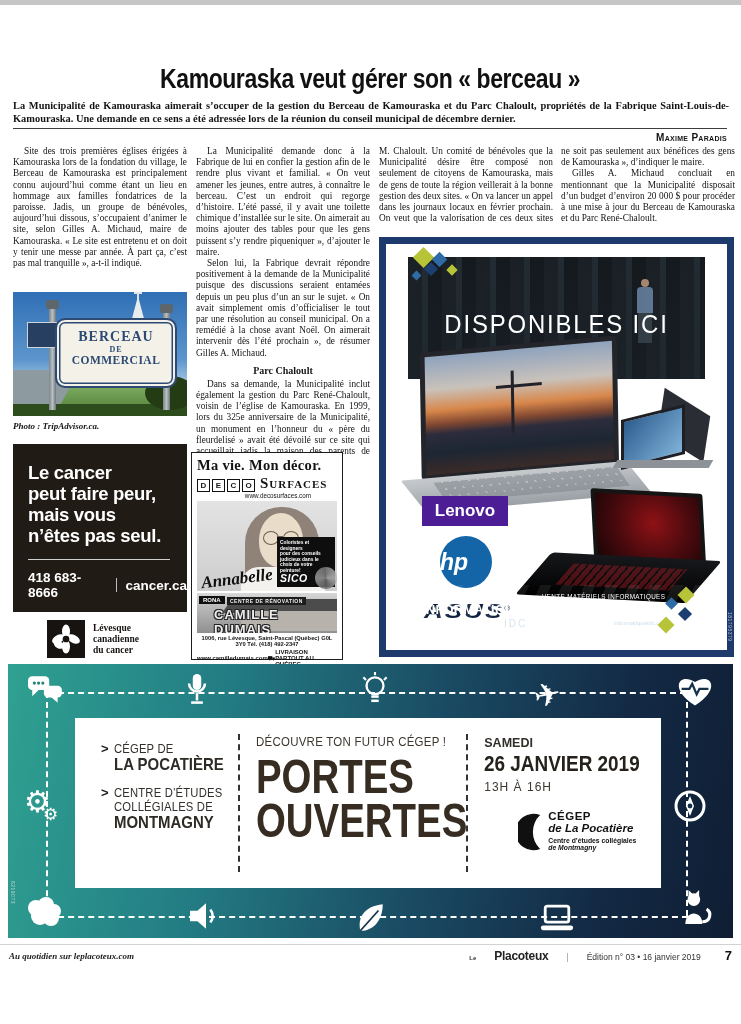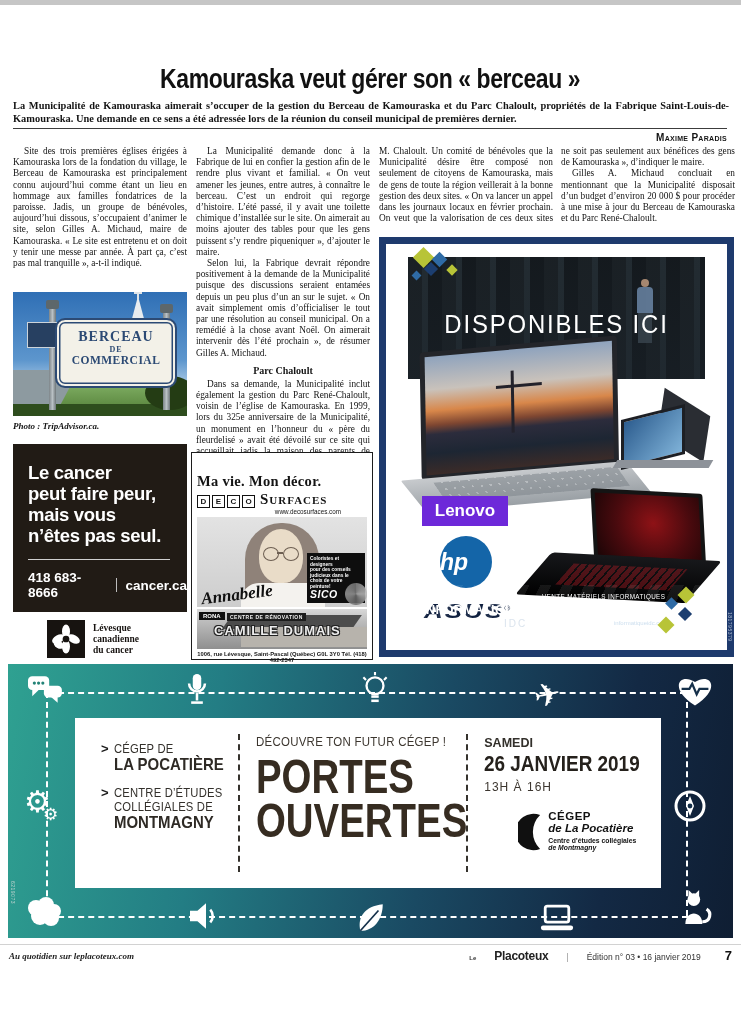--- a/index.html
+++ b/index.html
@@ -47,22 +47,22 @@
   .cancer{left:13px;top:444px;width:174px;height:168px;background:#211b15;color:#fff;
           font-family:"Liberation Sans",sans-serif;}
   .cancer .hl{margin:18px 0 0 15px;font-weight:700;font-size:18.5px;line-height:21px;letter-spacing:-.3px;}
   .cancer .rule{margin:13px 15px 0;border-top:1px solid #cfcfcf;width:142px;}
   .cancer .phone-row{margin:10px 0 0 15px;font-weight:700;font-size:13.5px;display:flex;align-items:center;gap:8px;}
   .cancer .sep{display:inline-block;width:1px;height:14px;background:#bdbdbd;}
   .scc{left:13px;top:620px;width:174px;display:flex;align-items:center;gap:8px;padding-left:34px;box-sizing:border-box;}
   .scc .sq{width:38px;height:38px;background:#171310;flex:0 0 auto;display:flex;align-items:center;justify-content:center;}
   .scc .txt{font-weight:bold;font-size:9.5px;line-height:11px;color:#171310;}
   
-  .deco{left:191px;top:452px;width:182px;height:208px;border:1.5px solid #1c1c1c;background:#fff;
-        box-sizing:border-box;padding:20px 5px;font-family:"Liberation Serif",serif;}
+  .deco{left:191px;top:452px;width:152px;height:208px;border:1.5px solid #1c1c1c;background:#fff;
+        box-sizing:border-box;padding:4px 5px;font-family:"Liberation Serif",serif;}
   .deco .tag{font-weight:bold;font-size:14.5px;letter-spacing:.3px;}
   .deco .brandrow{display:flex;align-items:baseline;gap:2px;margin-top:1px;}
   .deco .bx{width:11px;height:11px;border:1.2px solid #111;font-family:"Liberation Sans",sans-serif;
             font-weight:700;font-size:8px;display:flex;align-items:center;justify-content:center;}
   .deco .rest{font-variant:small-caps;font-weight:bold;font-size:15px;margin-left:3px;letter-spacing:1px;}
   .deco .durl{text-align:right;font-family:"Liberation Sans",sans-serif;font-size:6.3px;margin:0 26px 2px 0;}
   .deco .pic{position:relative;height:90px;background:linear-gradient(#e3e3e3,#cdcdcd);overflow:hidden;}
   .deco .hair{position:absolute;left:48px;top:6px;width:74px;height:110px;border-radius:36px 36px 8px 8px;background:#8f8279;}
   .deco .face{position:absolute;left:62px;top:12px;width:44px;height:54px;border-radius:50% 50% 45% 45%;background:#e9dcc8;}
   .deco .glasses{position:absolute;left:66px;top:30px;width:36px;height:12px;}
@@ -122,21 +122,21 @@
   .lap-yoga .bscr{position:absolute;left:46px;top:-2px;width:46px;height:50px;background:#2a2d33;transform:skewY(26deg) rotate(8deg);}
   .lap-yoga .base{position:absolute;left:0;top:58px;width:96px;height:8px;background:#8d9299;transform:skewX(-30deg);}
   .lap-game{position:absolute;right:14px;top:246px;width:178px;height:118px;transform:rotate(3deg);}
   .lap-game .scr{position:absolute;right:10px;top:0;width:112px;height:70px;background:#141414;border-radius:3px;
       padding:4px;box-sizing:border-box;transform:skewX(6deg);}
   .lap-game .scr i{display:block;width:100%;height:100%;background:radial-gradient(circle at 55% 45%,#8e1216 0%,#4a0a0e 55%,#1c0506 100%);}
   .lap-game .deck{position:absolute;left:0;top:66px;width:170px;height:44px;background:linear-gradient(#17181b,#000);
       transform:skewX(-38deg);border-radius:3px;}
   .lap-game .deck i{position:absolute;left:30px;top:10px;right:26px;height:22px;
       background:repeating-linear-gradient(90deg,rgba(200,30,40,.5) 0 6px,transparent 6px 8px);opacity:.7;}
-  .lg-lenovo{position:absolute;left:36px;top:252px;width:86px;height:30px;background:#6d28d9;color:#fff;
+  .lg-lenovo{position:absolute;left:36px;top:252px;width:86px;height:30px;background:#4c1d95;color:#fff;
       font-family:"Liberation Sans",sans-serif;font-weight:700;font-size:17px;display:flex;align-items:center;justify-content:center;}
   .lg-hp{position:absolute;left:54px;top:292px;width:52px;height:52px;border-radius:50%;background:#1465a8;color:#fff;
       display:flex;align-items:center;font-family:"Liberation Sans",sans-serif;
       font-weight:700;font-style:italic;font-size:23px;}
   .lg-asus{position:absolute;left:38px;top:352px;color:#10203f;font-family:"Liberation Sans",sans-serif;
       font-weight:700;font-style:italic;font-size:26px;letter-spacing:2px;transform:scaleY(.8);}
   .lg-asus sup{font-size:8px;}
   .idc{position:absolute;left:22px;bottom:13px;width:292px;height:52px;background:
       linear-gradient(100deg,#31597f 0%,#3c6econvert 0),linear-gradient(100deg,#31597f 0%,#44729b 55%,#2e567c 100%);
       color:#fff;font-family:"Liberation Sans",sans-serif;overflow:hidden;}
@@ -190,21 +190,21 @@
 </head>
 <body>
 
 <div class="page">
 
   <div class="abs topbar"></div>
 
   <div class="abs title-wrap">
     <div class="title">Kamouraska veut gérer son « berceau »</div>
   </div>
-  <div class="abs lede">La Municipalité de Kamouraska aimerait s’occuper de la gestion du Berceau de Kamouraska et du Parc Chaloult, propriétés de la Fabrique Saint-Louis-de-Kamouraska. Une demande en ce sens a été adressée lors de la réunion du conseil municipal de premières dernier.</div>
+  <div class="abs lede">La Municipalité de Kamouraska aimerait s’occuper de la gestion du Berceau de Kamouraska et du Parc Chaloult, propriétés de la Fabrique Saint-Louis-de-Kamouraska. Une demande en ce sens a été adressée lors de la réunion du conseil municipal de décembre dernier.</div>
   <div class="abs mast-rule"></div>
   <div class="abs byline">Maxime Paradis</div>
 
   <div class="abs col" style="left:13px;top:146px;">
     <p class="body">Site des trois premières églises érigées à Kamouraska lors de la fondation du village, le Berceau de Kamouraska est principalement connu aujourd’hui comme étant un lieu en hommage aux familles fondatrices de la paroisse. Jadis, un groupe de bénévoles, aujourd’hui dissous, s’occupaient d’animer le site, selon Gilles A. Michaud, maire de Kamouraska. « Le site est entretenu et on doit y tenir une messe par année. À part ça, c’est pas mal tranquille », a-t-il indiqué.</p>
   </div>
 
   <div class="abs photo">
     <div class="abs road"></div>
     <div class="abs steeple"></div>

